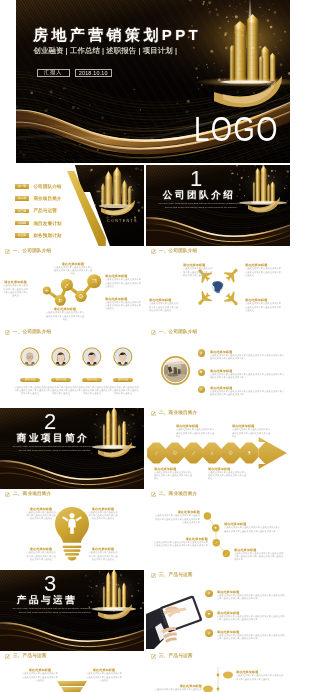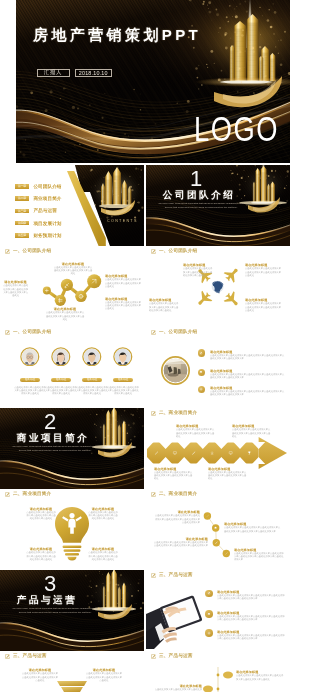--- a/index.html
+++ b/index.html
@@ -633,20 +633,21 @@
 
         <path d="M198,92 C226,101 250,97 266,76 C266,102 230,116 198,101 Z" fill="#e0b355" opacity=".9"></path>
         <path d="M207,94 C228,100 246,96 260,80 C257,100 230,110 207,99 Z" fill="#f6dda8" opacity=".45"></path>
 
         <path d="M-10,140 C40,128 100,150 160,132 C214,116 258,110 300,100" fill="none" stroke="#ffffff" stroke-width="2.6" opacity=".07"></path>
         <path d="M-10,128 C34,118 92,140 154,124 C208,110 254,102 300,92" fill="none" stroke="#ffffff" stroke-width="1.2" opacity=".06"></path>
       </g>
     </svg>
 
     <div class="cov-title">房地产营销策划PPT</div>
+    <div class="cov-sub">创业融资 | 工作总结 | 述职报告 | 项目计划 |</div>
     <div class="cov-chip" id="chip1">汇报人</div>
     <div class="cov-chip" id="chip2">2018.10.10</div>
     <div class="cov-logo">LOGO</div>
   </div>
 
   <div class="slide sl" id="toc" style="top:165px">
     <svg width="144" height="81" viewBox="0 0 144 81">
       <defs>
         <linearGradient id="tocDark" x1="0.1" y1="0" x2="0.5" y2="1">
           <stop offset="0" stop-color="#3b2710"></stop>

